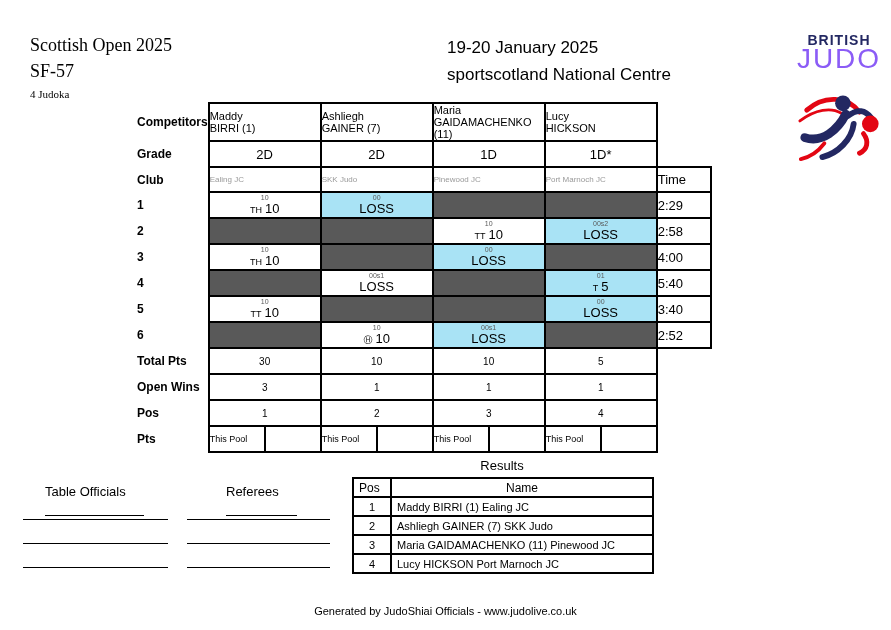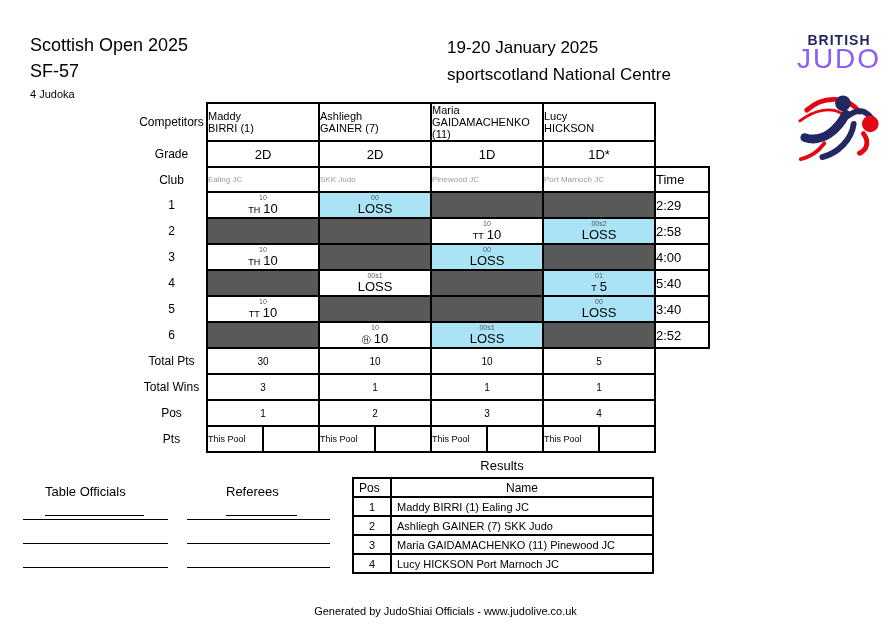--- a/index.html
+++ b/index.html
@@ -1,34 +1,34 @@
 <!DOCTYPE html>
 <html><head>
 <meta charset="utf-8">
 <style>
   html,body{margin:0;padding:0;background:#fff;}
   .sheet{position:relative;width:891px;height:630px;background:#ffffff;
          font-family:"Liberation Sans","DejaVu Sans",sans-serif;color:#000;overflow:hidden;}
 
   
-  .title-block{position:absolute;left:30px;top:32px;}
+  .title-block{position:absolute;left:30px;top:32px;font-family:Liberation Serif, serif;}
   .event-title{font-size:18px;line-height:26px;}
   .category{font-size:18px;line-height:26px;}
   .judoka-count{font-size:11px;margin-top:4px;}
   .center-block{position:absolute;left:447px;top:34px;font-size:17px;line-height:27px;}
 
   .logo{position:absolute;left:793px;top:33px;width:92px;text-align:center;}
   .logo .l1{font-size:14px;font-weight:bold;letter-spacing:1px;color:#232862;line-height:15px;}
   .logo .l2{font-size:28px;font-weight:normal;letter-spacing:2px;color:#8b5cf6;line-height:22px;}
   .logo svg{display:block;margin:2px auto 0;}
 
   
   table.pool{position:absolute;left:137px;top:102px;border-collapse:collapse;table-layout:fixed;}
   table.pool td{box-sizing:border-box;padding:0;vertical-align:middle;overflow:hidden;}
-  td.lbl{border:none;text-align:center;padding-right:6px;font-size:12px;white-space:nowrap;}
+  td.lbl{border:none;text-align:left;padding-right:6px;font-size:12px;white-space:nowrap;font-weight:bold;}
   td.noborder{border:none;background:#fff;}
   td.b{border:2px solid #000;background:#fff;}
   tr.r-comp{height:28px;} tr.r-grade{height:26px;} tr.r-club{height:25px;}
   tr.r-match{height:26px;} tr.r-tot{height:26px;} tr.r-pts{height:26px;}
 
   td.name-cell{vertical-align:top;padding:1px 3px;font-size:11px;line-height:12px;text-align:left;}
   td.grade-cell{text-align:center;font-size:13px;}
   td.club-cell{text-align:left;padding:0 3px;font-size:8px;color:#9a9a9a;}
   td.time-head{text-align:left;padding:0 4px;font-size:13px;}
   td.time-cell{text-align:left;padding:0 4px;font-size:13px;}
@@ -240,21 +240,21 @@
     <tr class="r-tot">
       <td class="lbl">Total Pts</td>
       <td class="b tot-cell" colspan="2">30</td>
       <td class="b tot-cell" colspan="2">10</td>
       <td class="b tot-cell" colspan="2">10</td>
       <td class="b tot-cell" colspan="2">5</td>
       <td class="noborder"></td>
     </tr>
 
     <tr class="r-tot">
-      <td class="lbl">Total Wins</td>
+      <td class="lbl">Open Wins</td>
       <td class="b tot-cell" colspan="2">3</td>
       <td class="b tot-cell" colspan="2">1</td>
       <td class="b tot-cell" colspan="2">1</td>
       <td class="b tot-cell" colspan="2">1</td>
       <td class="noborder"></td>
     </tr>
 
     <tr class="r-tot">
       <td class="lbl">Pos</td>
       <td class="b tot-cell" colspan="2">1</td>

